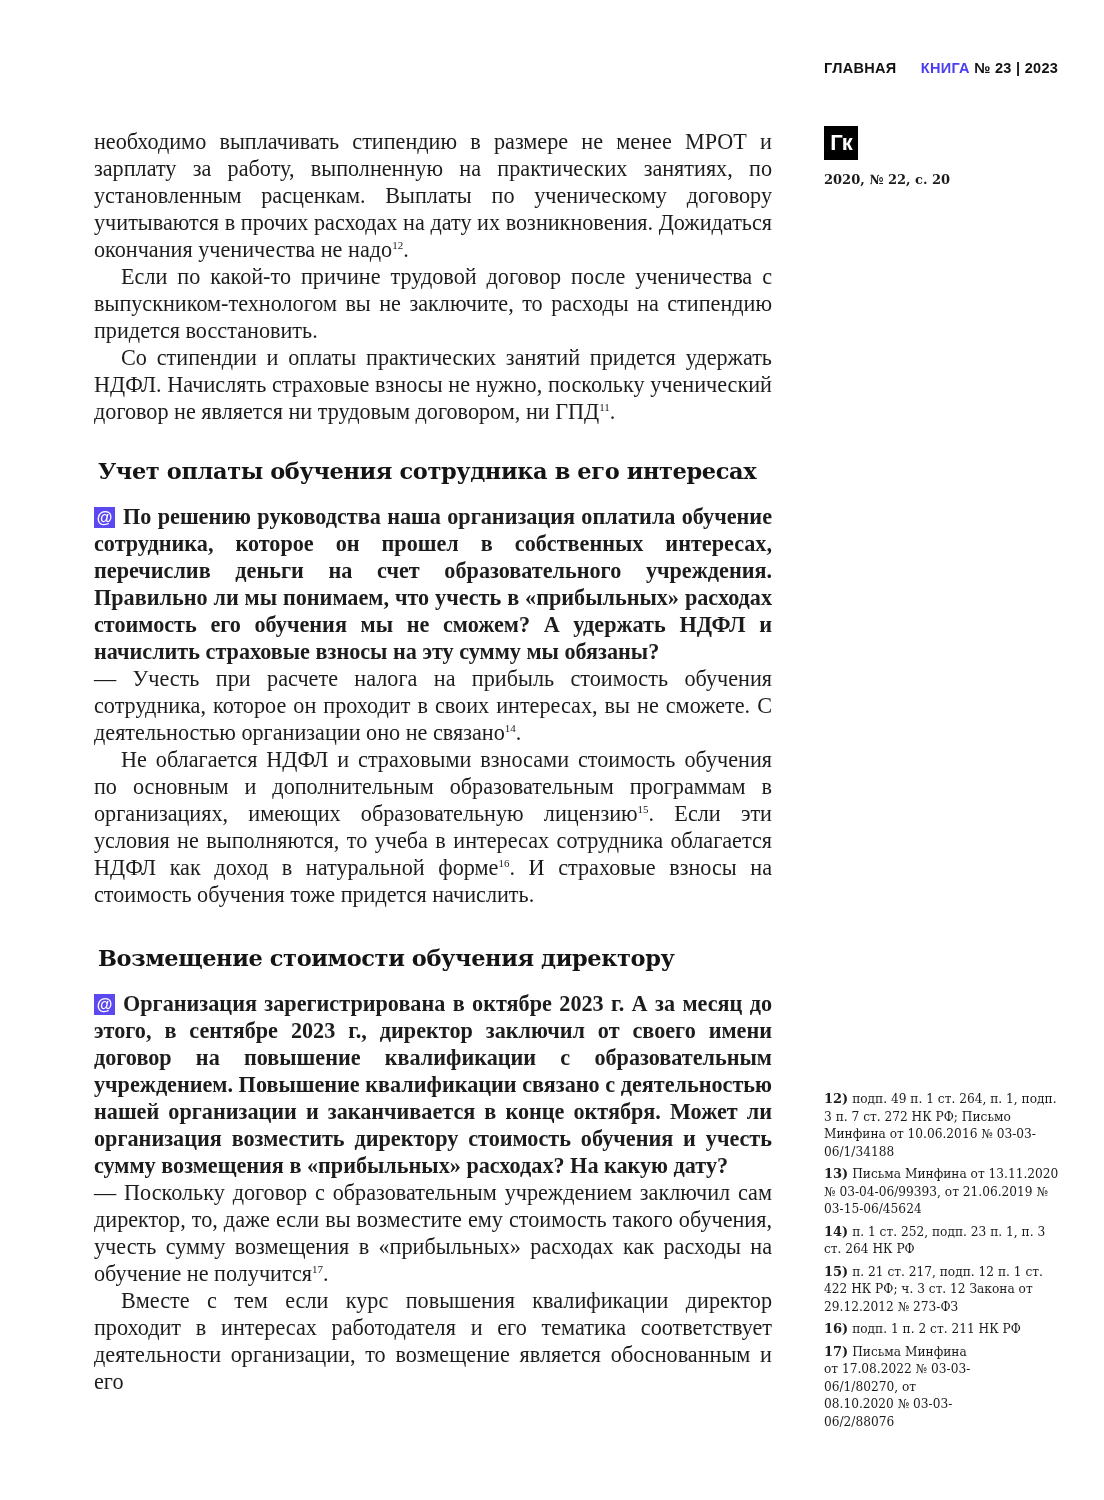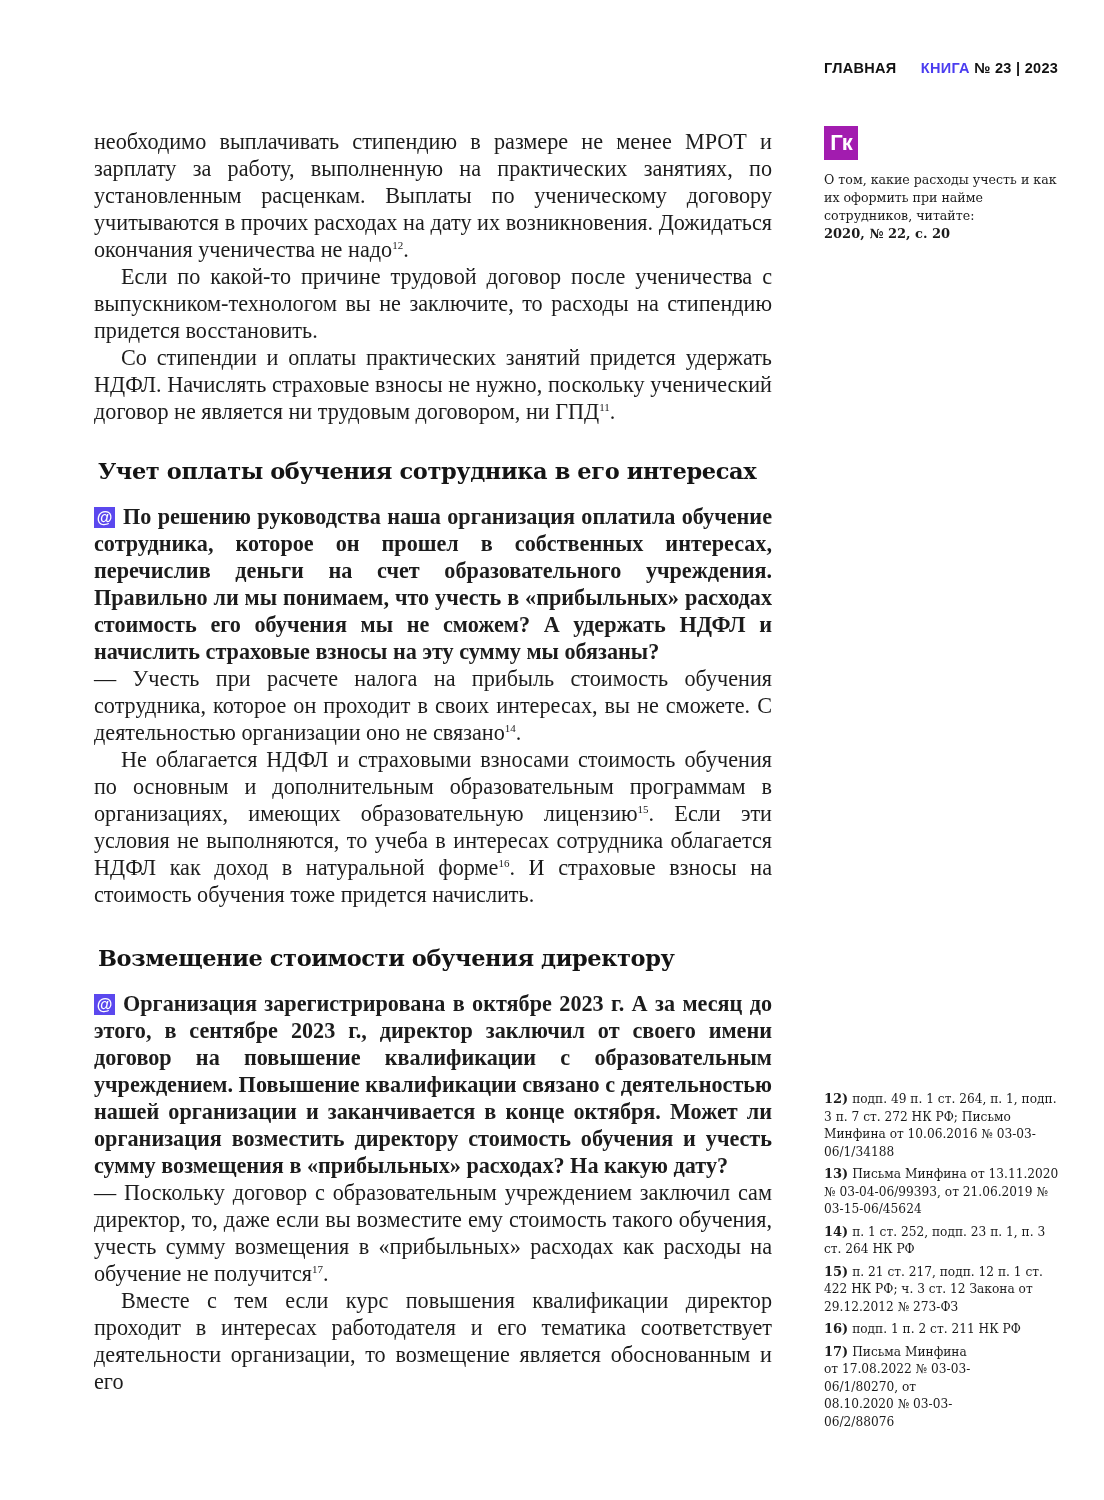--- a/index.html
+++ b/index.html
@@ -32,21 +32,21 @@
     display: inline-block; width: 21px; height: 21px; background: #5b48ee; color: #fff;
     font-family: "Liberation Sans", sans-serif; font-weight: 700; font-size: 16px;
     line-height: 21px; text-align: center; vertical-align: 1px; margin-right: 8px; text-indent: 0;
   }
 
   .sidebar-note {
     position: absolute; left: 824px; top: 126px; width: 240px;
     font-family: "DejaVu Serif", serif; font-size: 12.6px; line-height: 18px; color: #1a1a1a;
   }
   .gk-logo {
-    width: 34px; height: 34px; background: #a21caf; color: #fff;
+    width: 34px; height: 34px; background: #000000; color: #fff;
     font-family: "Liberation Sans", sans-serif; font-weight: 700; font-size: 22px;
     line-height: 34px; text-align: center; margin-bottom: 11px; letter-spacing: -1px;
   }
   .sidebar-note .ref { font-weight: 700; font-size: 13px; }
 
   .footnotes {
     position: absolute; left: 824px; top: 1090px; width: 240px;
     font-family: "DejaVu Serif", serif; font-size: 12.2px; line-height: 17.5px; color: #1a1a1a;
   }
   .fn { margin-bottom: 4px; }
@@ -75,21 +75,20 @@
   <p class="indent"><span>Не облагается НДФЛ и страховыми взносами стоимость обучения по основным и дополнительным образовательным программам в организациях, имеющих образовательную лицензию</span><sup>15</sup><span>. Если эти условия не выполняются, то учеба в интересах сотрудника облагается НДФЛ как доход в натуральной форме</span><sup>16</sup><span>. И страховые взносы на стоимость обучения тоже придется начислить.</span></p>
 
   <h2 class="h2" style="margin-top:36px;">Возмещение стоимости обучения директору</h2>
   <p class="question"><span class="at-icon">@</span><span>Организация зарегистрирована в октябре 2023 г. А за месяц до этого, в сентябре 2023 г., директор заключил от своего имени договор на повышение квалификации с образовательным учреждением. Повышение квалификации связано с деятельностью нашей организации и заканчивается в конце октября. Может ли организация возместить директору стоимость обучения и учесть сумму возмещения в «прибыльных» расходах? На какую дату?</span></p>
   <p><span>— Поскольку договор с образовательным учреждением заключил сам директор, то, даже если вы возместите ему стоимость такого обучения, учесть сумму возмещения в «прибыльных» расходах как расходы на обучение не получится</span><sup>17</sup><span>.</span></p>
   <p class="indent">Вместе с тем если курс повышения квалификации директор проходит в интересах работодателя и его тематика соответствует деятельности организации, то возмещение является обоснованным и его</p>
 </div>
 
 <div class="sidebar-note">
   <div class="gk-logo">Гк</div>
-  <div>О том, какие расходы учесть и как их оформить при найме сотрудников, читайте:</div>
   <div class="ref">2020, № 22, с. 20</div>
 </div>
 
 <div class="footnotes">
   <div class="fn"><span class="num">12)</span> <span>подп. 49 п. 1 ст. 264, п. 1, подп. 3 п. 7 ст. 272 НК РФ; Письмо Минфина от 10.06.2016 № 03-03-06/1/34188</span></div>
   <div class="fn"><span class="num">13)</span> <span>Письма Минфина от 13.11.2020 № 03-04-06/99393, от 21.06.2019 № 03-15-06/45624</span></div>
   <div class="fn"><span class="num">14)</span> <span>п. 1 ст. 252, подп. 23 п. 1, п. 3 ст. 264 НК РФ</span></div>
   <div class="fn"><span class="num">15)</span> <span>п. 21 ст. 217, подп. 12 п. 1 ст. 422 НК РФ; ч. 3 ст. 12 Закона от 29.12.2012 № 273-ФЗ</span></div>
   <div class="fn"><span class="num">16)</span> <span>подп. 1 п. 2 ст. 211 НК РФ</span></div>
   <div class="fn" style="width:160px;"><span class="num">17)</span> <span>Письма Минфина от 17.08.2022 № 03-03-06/1/80270, от 08.10.2020 № 03-03-06/2/88076</span></div>

